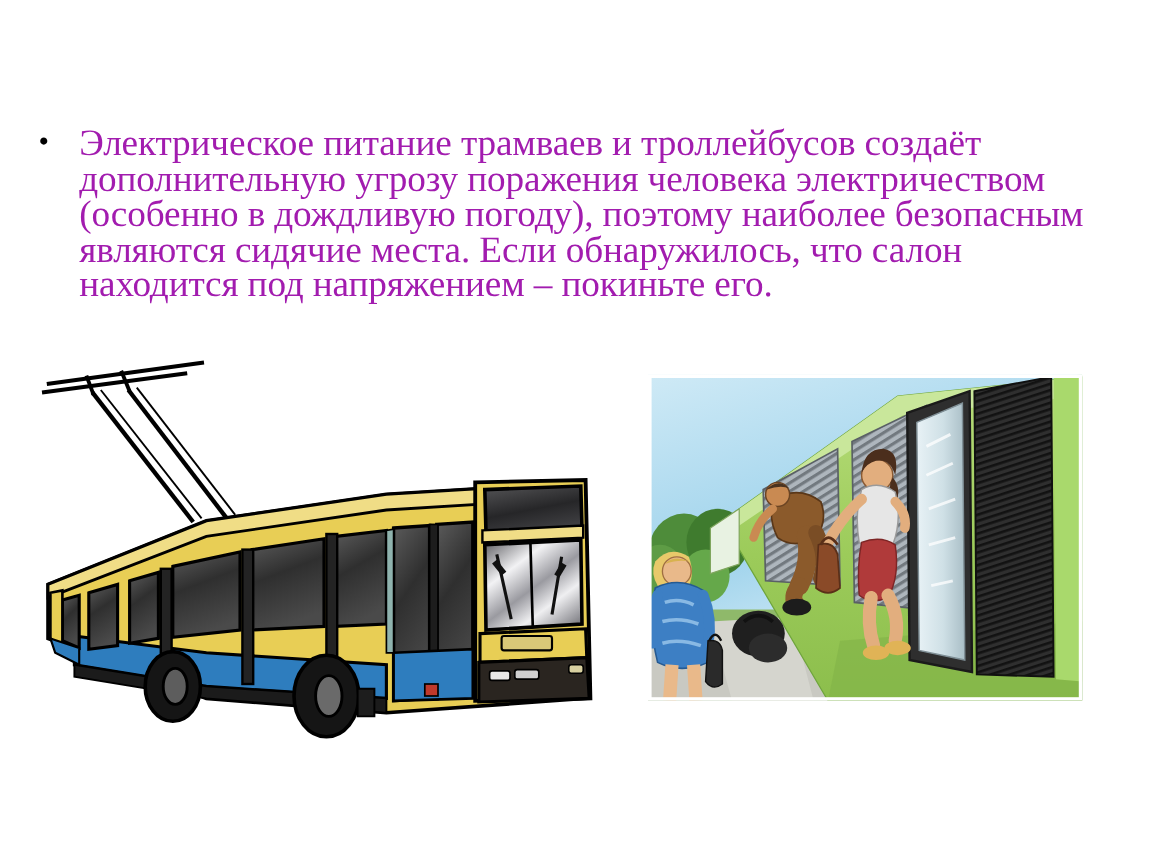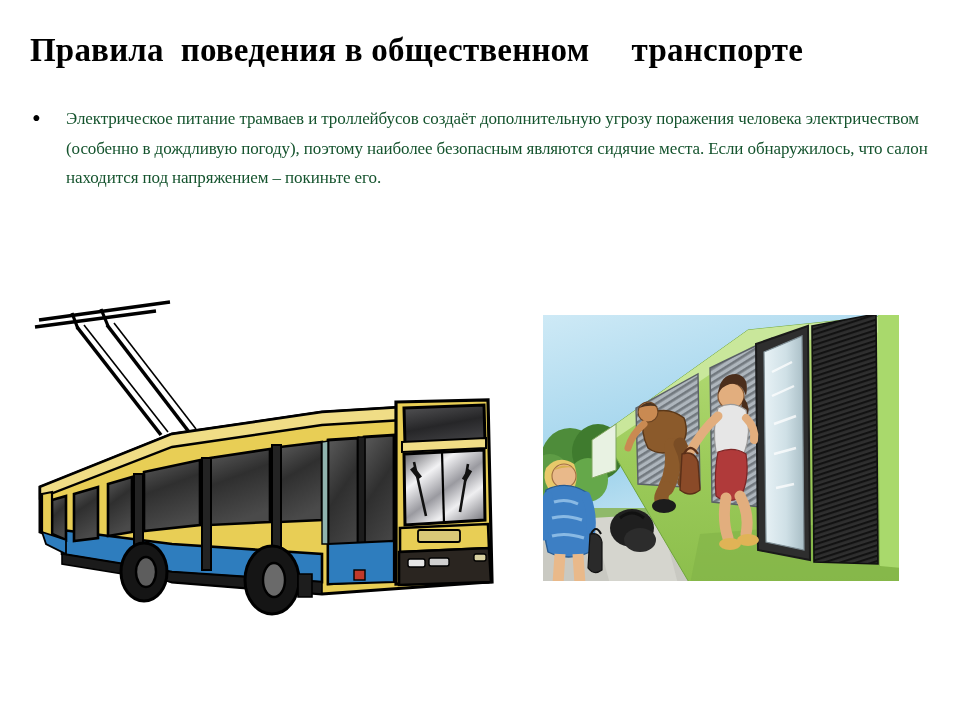--- a/index.html
+++ b/index.html
@@ -55,24 +55,24 @@
     font-size: 25px;
     line-height: 29px;
     text-align: left;
     padding-left: 5px;
     color: #000000;
     user-select: none;
   }
   .bullet-text {
     flex: 1 1 auto;
     font-family: "Liberation Serif", "DejaVu Serif", serif;
-    font-size: 17px;
+    font-size: 31px;
     line-height: 29.5px;
     text-align: left;
-    color: #14532d;
+    color: #a21caf;
     letter-spacing: -0.1px;
   }
 
   
   .pic-trolleybus {
     position: absolute;
     left: 22px;
     top: 282px;
     width: 500px;
     height: 380px;
@@ -89,21 +89,20 @@
     overflow: hidden;
     background: #ffffff;
   }
   .pic-watercolour svg { display: block; width: 100%; height: 100%; }
 </style>
 </head>
 <body>
 
 <div class="slide">
 
-  <div class="slide-title">Правила  поведения в общественном     транспорте</div>
 
   <div class="body-block">
     <div class="bullet-row">
       <span class="bullet-mark">•</span>
       <span class="bullet-text">Электрическое питание трамваев и троллейбусов создаёт дополнительную угрозу поражения человека электричеством (особенно в дождливую погоду), поэтому наиболее безопасным являются сидячие места. Если обнаружилось, что салон находится под напряжением – покиньте его.</span>
     </div>
   </div>
 
   <div class="pic-trolleybus">
     <svg viewBox="0 0 500 380" xmlns="http://www.w3.org/2000/svg">

